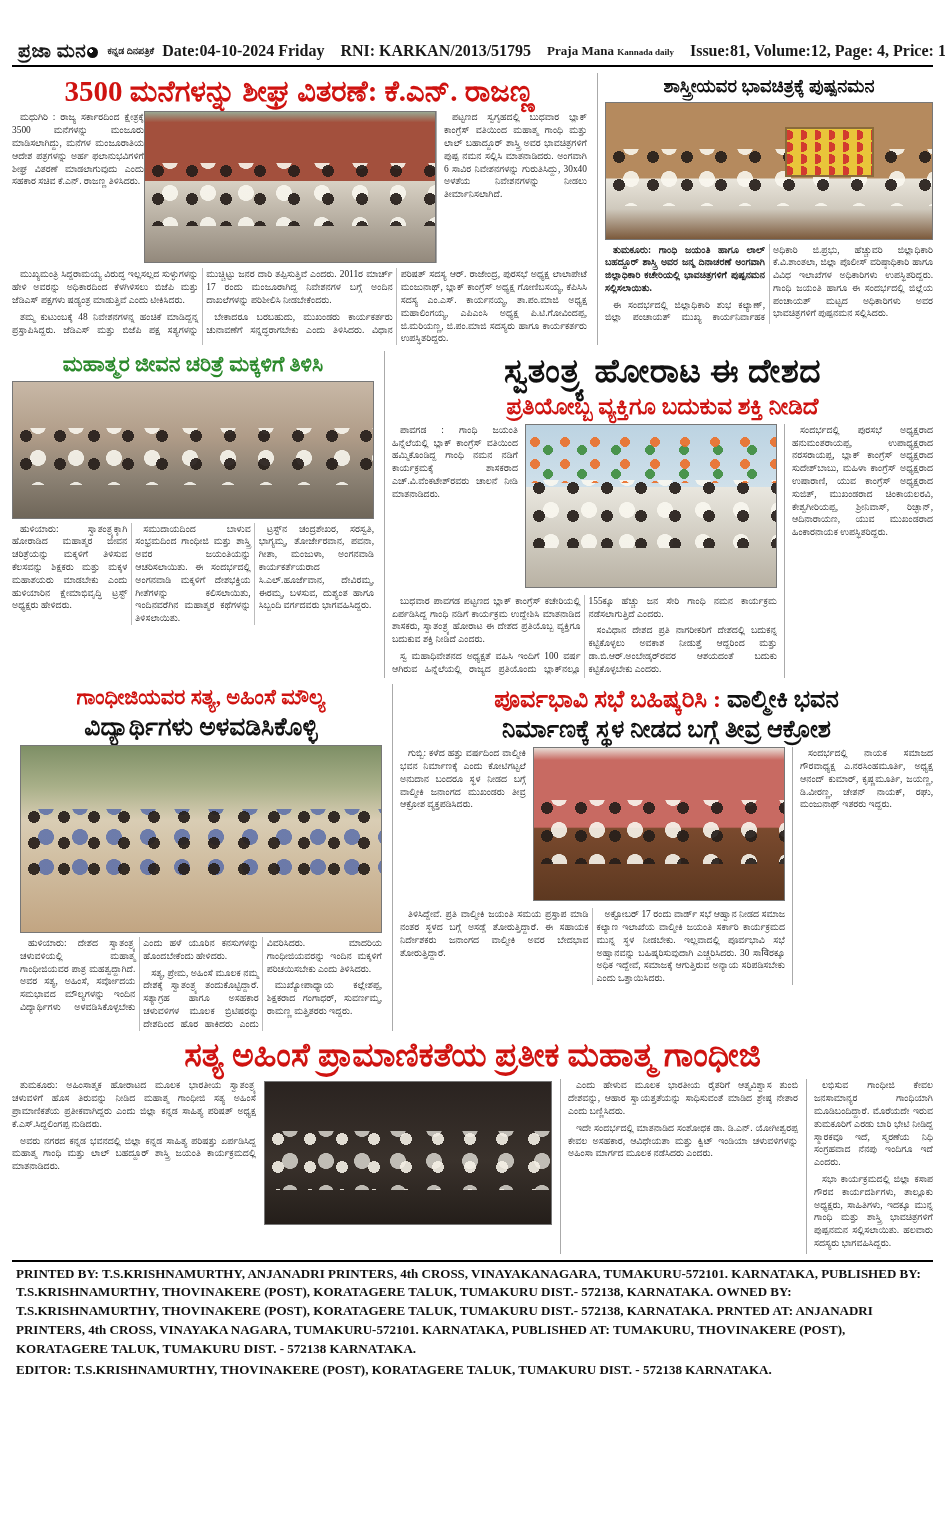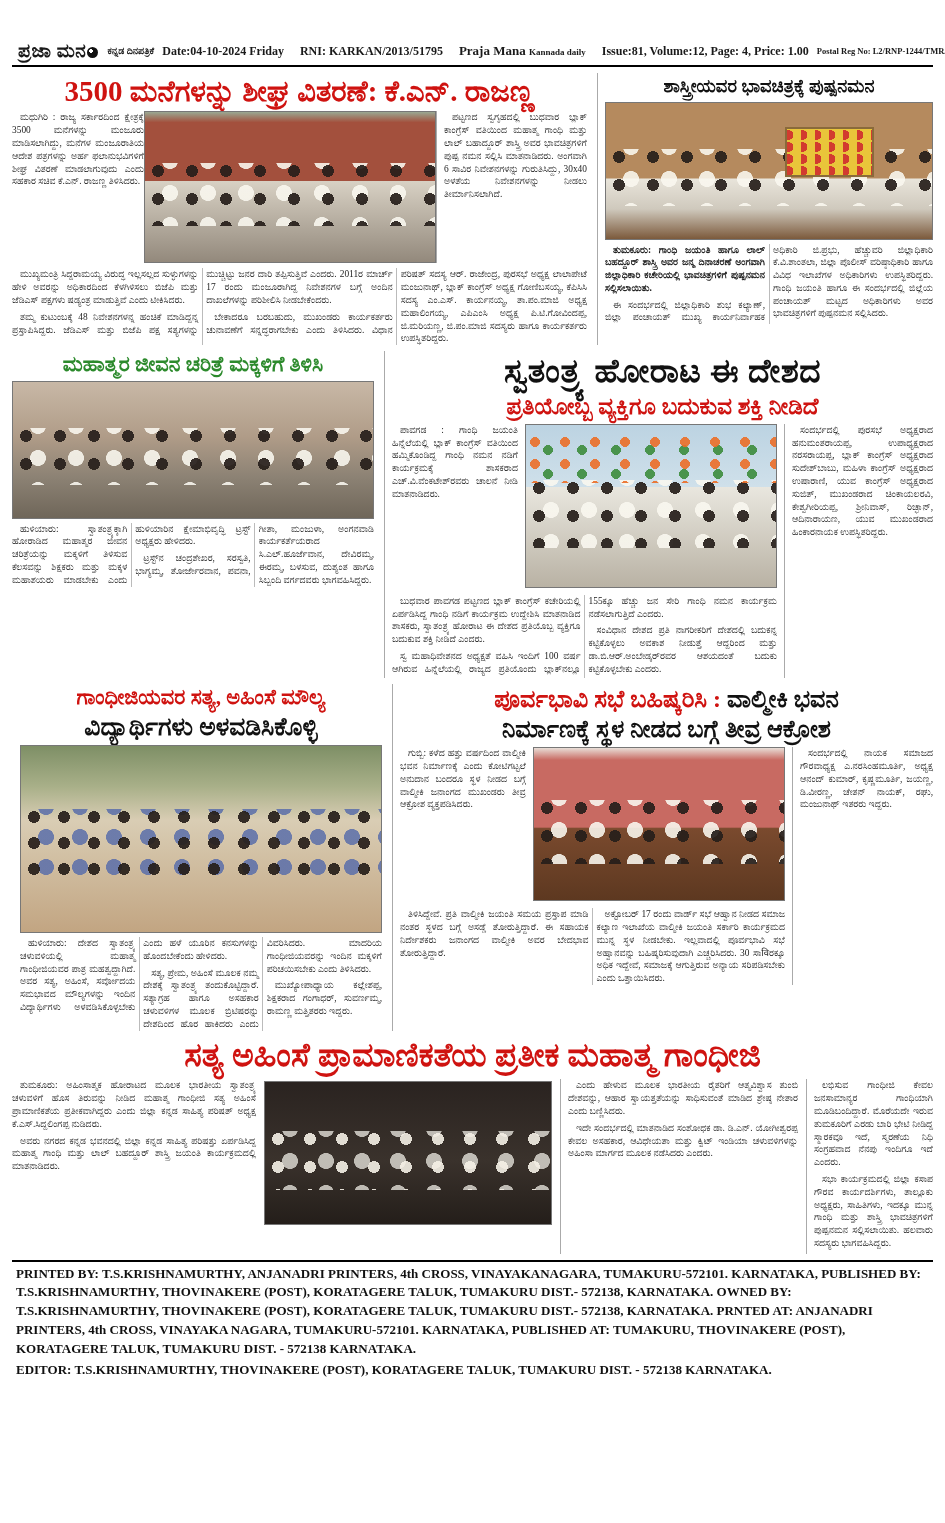--- a/index.html
+++ b/index.html
@@ -7,21 +7,21 @@
         padding:40px 12px 0;position:relative;overflow:hidden;color:#1a1a1a;
         font-family:"Liberation Serif","DejaVu Serif",serif;}
   
   .masthead{display:flex;align-items:center;gap:8px;border-bottom:2.5px solid #000;
             padding:0 6px 3px;white-space:nowrap;}
   .mast-logo{font-size:19px;font-weight:bold;letter-spacing:.5px;}
   .logo-globe{display:inline-block;width:11px;height:11px;border-radius:50%;
               background:radial-gradient(circle at 35% 35%,#fff 0 18%,#111 19% 100%);
               vertical-align:middle;margin:0 1px;}
   .mast-tagline{font-size:9.5px;font-weight:bold;}
-  .mast-item{font-size:12px;font-weight:bold;}
+  .mast-item{font-size:16px;font-weight:bold;}
   .mast-name{font-size:13px;font-weight:bold;}
   .mast-name small{font-size:9px;font-weight:bold;}
   .mast-postal{font-size:8.5px;font-weight:bold;}
   .mast-spacer{flex:1;}
   
   .row{display:grid;gap:10px;margin-top:6px;}
   .bodytxt{font-size:9.4px;line-height:1.36;text-align:justify;color:#222;}
   .bodytxt p{margin:0 0 4px;text-indent:8px;}
   .cols2{column-count:2;column-gap:8px;column-rule:1px solid #bbb;}
   .cols3{column-count:3;column-gap:8px;column-rule:1px solid #bbb;}
@@ -146,20 +146,21 @@
       </div>
     </div>
   </div>
 
   <div class="row row2">
     <div class="b1">
       <div class="hl hl-b1 green">ಮಹಾತ್ಮರ ಜೀವನ ಚರಿತ್ರೆ ಮಕ್ಕಳಿಗೆ ತಿಳಿಸಿ</div>
       <div class="photo ph-women"></div>
       <div class="bodytxt cols3">
         <p>ಹುಳಿಯಾರು: ಸ್ವಾತಂತ್ರ್ಯಕ್ಕಾಗಿ ಹೋರಾಡಿದ ಮಹಾತ್ಮರ ಜೀವನ ಚರಿತ್ರೆಯನ್ನು ಮಕ್ಕಳಿಗೆ ತಿಳಿಸುವ ಕೆಲಸವನ್ನು ಶಿಕ್ಷಕರು ಮತ್ತು ಮಕ್ಕಳ ಮಹಾಶಯರು ಮಾಡಬೇಕು ಎಂದು ಹುಳಿಯಾರಿನ ಕ್ಷೇಮಾಭಿವೃದ್ಧಿ ಟ್ರಸ್ಟ್ ಅಧ್ಯಕ್ಷರು ಹೇಳಿದರು.</p>
+        <p>ಸಮುದಾಯದಿಂದ ಬಾಳುವ ಸಂಭ್ರಮದಿಂದ ಗಾಂಧೀಜಿ ಮತ್ತು ಶಾಸ್ತ್ರಿ ಅವರ ಜಯಂತಿಯನ್ನು ಆಚರಿಸಲಾಯಿತು. ಈ ಸಂದರ್ಭದಲ್ಲಿ ಅಂಗನವಾಡಿ ಮಕ್ಕಳಿಗೆ ದೇಶಭಕ್ತಿಯ ಗೀತೆಗಳನ್ನು ಕಲಿಸಲಾಯಿತು, ಇಂದಿನವರೆಗಿನ ಮಹಾತ್ಮರ ಕಥೆಗಳನ್ನು ತಿಳಿಸಲಾಯಿತು.</p>
         <p>ಟ್ರಸ್ಟ್‌ನ ಚಂದ್ರಶೇಖರ, ಸರಸ್ವತಿ, ಭಾಗ್ಯಮ್ಮ, ತೋರ್ಜೇರವಾನ, ಪವನಾ, ಗೀತಾ, ಮಂಜುಳಾ, ಅಂಗನವಾಡಿ ಕಾರ್ಯಕರ್ತೆಯರಾದ ಸಿ.ಎಲ್.ಹೂರ್ಜೆವಾನ, ದೇವಿರಮ್ಮ, ಈರಮ್ಮ, ಬಳಸುವ, ದುಶ್ಯಂತ ಹಾಗೂ ಸಿಬ್ಬಂದಿ ವರ್ಗದವರು ಭಾಗವಹಿಸಿದ್ದರು.</p>
       </div>
     </div>
 
     <div class="b2 sidecol">
       <div class="hl hl-b2-top black">ಸ್ವತಂತ್ರ್ಯ ಹೋರಾಟ ಈ ದೇಶದ</div>
       <div class="hl hl-b2-sub red">ಪ್ರತಿಯೋಬ್ಬ ವ್ಯಕ್ತಿಗೂ ಬದುಕುವ ಶಕ್ತಿ ನೀಡಿದೆ</div>
       <div class="split">
         <div class="lead-col bodytxt">
           <p>ಪಾವಗಡ : ಗಾಂಧಿ ಜಯಂತಿ ಹಿನ್ನೆಲೆಯಲ್ಲಿ ಬ್ಲಾಕ್ ಕಾಂಗ್ರೆಸ್ ವತಿಯಿಂದ ಹಮ್ಮಿಕೊಂಡಿದ್ದ ಗಾಂಧಿ ನಮನ ನಡಿಗೆ ಕಾರ್ಯಕ್ರಮಕ್ಕೆ ಶಾಸಕರಾದ ಎಚ್.ವಿ.ವೆಂಕಟೇಶ್‌ರವರು ಚಾಲನೆ ನೀಡಿ ಮಾತನಾಡಿದರು.</p>

